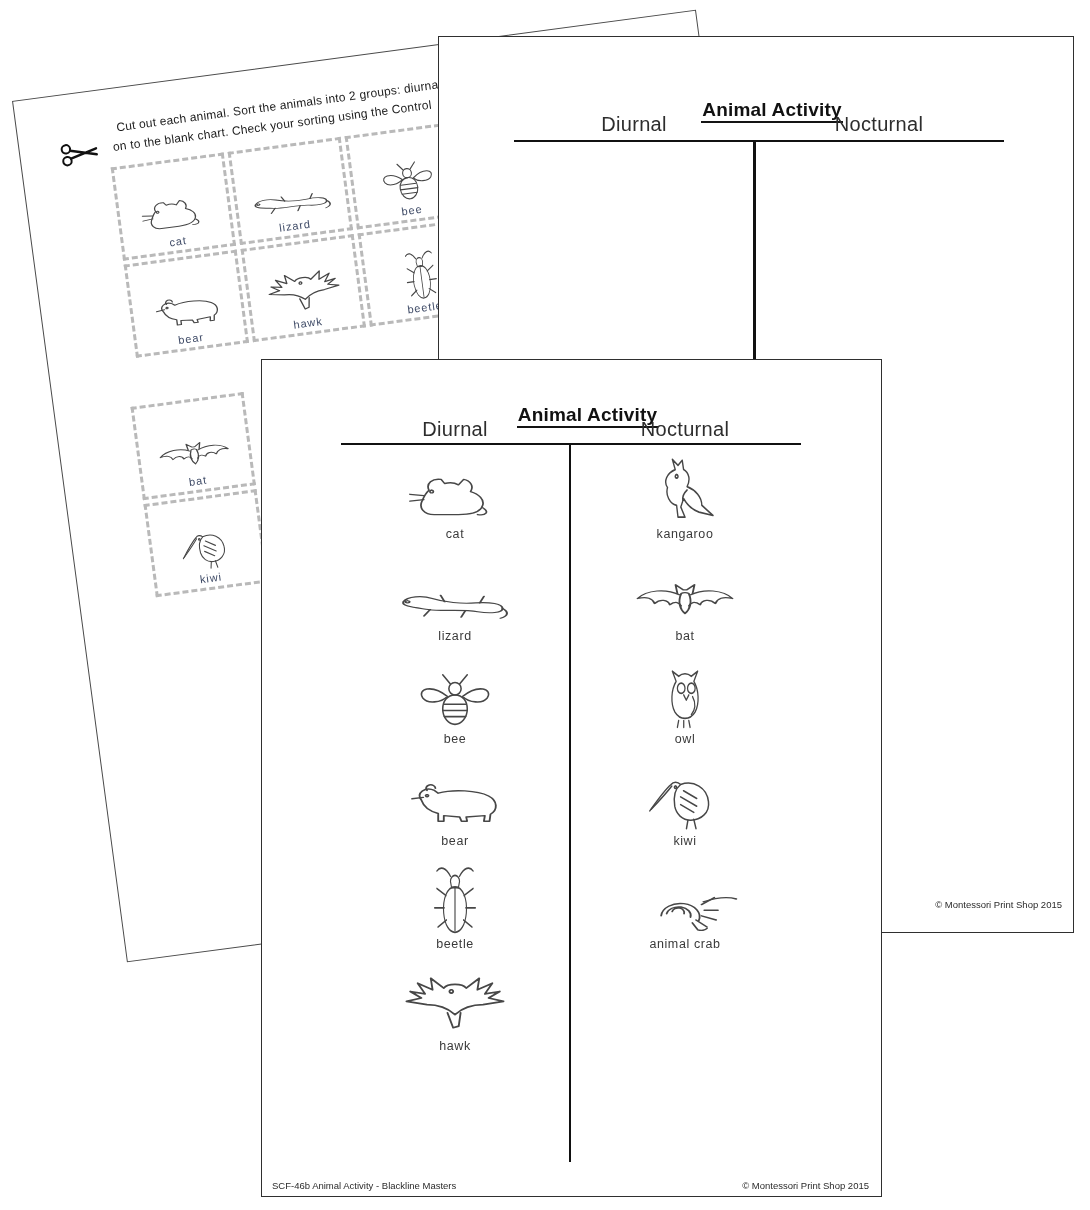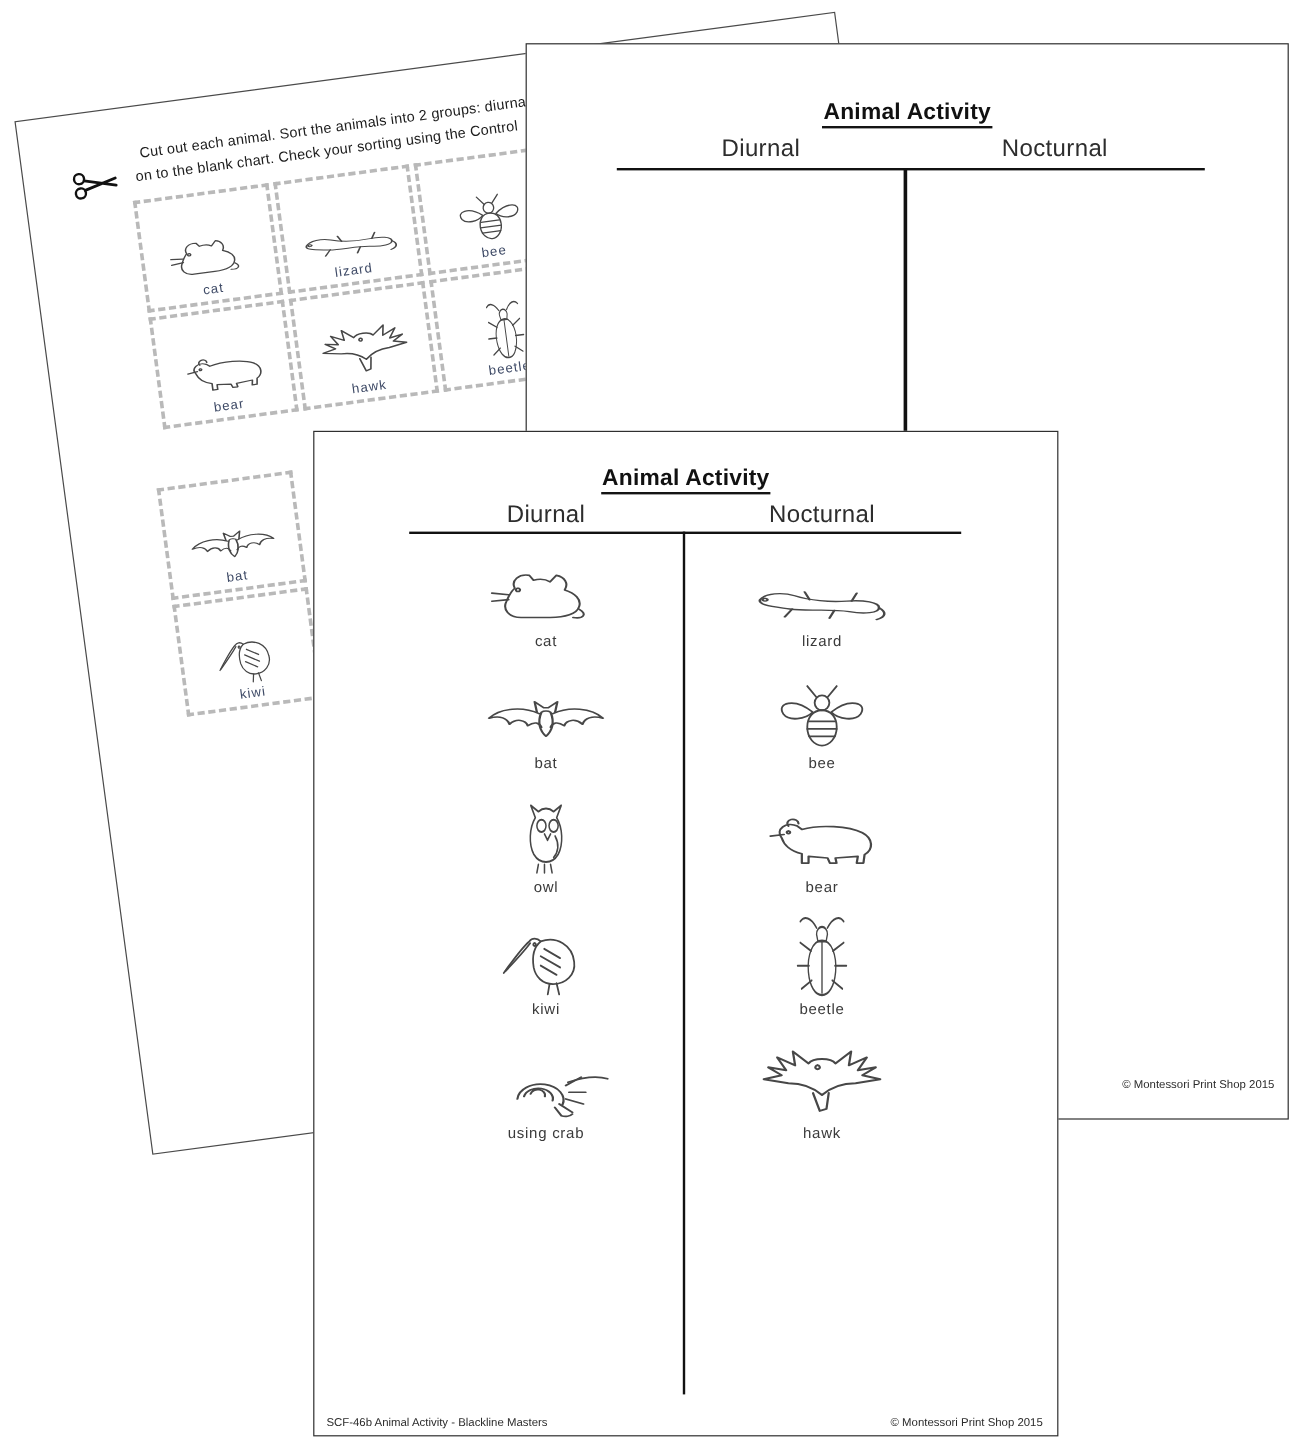--- a/index.html
+++ b/index.html
@@ -20,21 +20,21 @@
   #cards-group2{left:76px;top:318px;grid-template-columns:114px;grid-auto-rows:94px;}
   .cut-card{border:3px dashed #b9b9b9;display:flex;flex-direction:column;align-items:center;
             justify-content:flex-end;padding-bottom:3px;box-sizing:border-box;background:#fff;}
   .card-label{font-size:11px;color:#3e4a66;letter-spacing:.9px;margin-top:2px;}
 
   
   .blank-page{left:438px;top:36px;width:636px;height:897px;border:1px solid #2f2f2f;z-index:2;}
   
   .front-page{left:261px;top:359px;width:621px;height:838px;border:1px solid #2f2f2f;z-index:3;}
 
-  .page-title{position:absolute;left:0;width:100%;text-align:center;margin:0;
+  .page-title{position:absolute;left:0;width:100%;text-align:center;margin:16px;
               font-size:19px;font-weight:bold;color:#111;letter-spacing:.2px;}
   .page-title span{border-bottom:2px solid #141414;padding:0 1px 1px 1px;}
   .blank-page .page-title{top:46px;}
   .front-page .page-title{top:28px;}
   .col-head{position:absolute;transform:translateX(-50%);font-size:20px;color:#2d2d2d;letter-spacing:.3px;}
   .hline,.vline{position:absolute;background:#111;}
   .blank-page .hline{left:75px;top:103px;width:490px;height:2px;}
   .blank-page .vline{left:314px;top:103px;width:2.5px;height:727px;}
   .front-page .hline{left:79px;top:83px;width:460px;height:2px;}
   .front-page .vline{left:306.5px;top:83px;width:2.5px;height:719px;}
@@ -165,20 +165,28 @@
     <div class="chart-grid" id="control-grid">
         <div class="cell">
           <svg viewBox="0 0 120 80" width="104" height="54" preserveAspectRatio="none">
             <path d="M30,30 C26,20 34,12 44,14 L48,20 C54,18 60,19 64,22 L70,14 C78,16 82,24 78,32 C88,36 94,44 92,52 C90,62 78,66 64,66 L36,66 C24,66 18,56 22,46 C24,40 26,34 30,30 Z" fill="none" stroke="#474747" stroke-width="2" stroke-linecap="round" stroke-linejoin="round"></path>
             <path d="M24,38 L8,36 M24,44 L8,46 M33,30 a2,2 0 1,0 0.1,0" fill="none" stroke="#474747" stroke-width="2" stroke-linecap="round" stroke-linejoin="round"></path>
             <path d="M92,56 C100,62 96,68 86,66" fill="none" stroke="#474747" stroke-width="2" stroke-linecap="round" stroke-linejoin="round"></path>
           </svg>
           <span class="animal-label">cat</span>
         </div>
         <div class="cell">
+          <svg viewBox="0 0 120 80" width="84" height="68" preserveAspectRatio="none">
+            <path d="M46,16 L42,4 L50,11 L56,5 L58,16 C66,20 68,28 63,36 C75,40 84,48 84,58 L100,70 L80,66 C70,63 62,56 58,50 L54,60 L60,72 L50,72 L48,58 C38,56 32,46 35,37 C29,30 34,20 46,16 Z" fill="none" stroke="#474747" stroke-width="2" stroke-linecap="round" stroke-linejoin="round"></path>
+            <path d="M48,22 a2,2 0 1,0 0.1,0" fill="none" stroke="#474747" stroke-width="2" stroke-linecap="round" stroke-linejoin="round"></path>
+            <path d="M63,40 C58,44 56,48 57,52" fill="none" stroke="#474747" stroke-width="2" stroke-linecap="round" stroke-linejoin="round"></path>
+          </svg>
+          <span class="animal-label">kangaroo</span>
+        </div>
+        <div class="cell">
           <svg viewBox="0 0 120 80" width="124" height="44" preserveAspectRatio="none">
             <path d="M10,36 C14,26 28,24 38,30 C50,37 66,40 80,38 C94,36 106,40 106,48 C106,56 94,58 82,54 C66,49 48,54 34,50 C20,46 8,44 10,36 Z" fill="none" stroke="#474747" stroke-width="2" stroke-linecap="round" stroke-linejoin="round"></path>
             <path d="M36,50 L30,62 M50,36 L46,24 M70,52 L66,64 M84,38 L88,26 M14,34 a2,2 0 1,0 0.1,0" fill="none" stroke="#474747" stroke-width="2" stroke-linecap="round" stroke-linejoin="round"></path>
             <path d="M106,48 C112,54 112,62 104,66" fill="none" stroke="#474747" stroke-width="2" stroke-linecap="round" stroke-linejoin="round"></path>
           </svg>
           <span class="animal-label">lizard</span>
         </div>
         <div class="cell">
           <svg viewBox="0 0 120 80" width="114" height="50" preserveAspectRatio="none">
             <path d="M52,28 L50,14 L58,22 L62,22 L70,14 L68,28" fill="none" stroke="#474747" stroke-width="2" stroke-linecap="round" stroke-linejoin="round"></path>
@@ -238,21 +246,21 @@
           <span class="animal-label">beetle</span>
         </div>
         <div class="cell">
           <svg viewBox="0 0 120 80" width="110" height="56" preserveAspectRatio="none">
             <path d="M34,54 a21,19 0 1,1 41,7" fill="none" stroke="#474747" stroke-width="2" stroke-linecap="round" stroke-linejoin="round"></path>
             <path d="M40,51 a13,12 0 1,1 26,5 M46,48 a6,6 0 1,1 13,3" fill="none" stroke="#474747" stroke-width="2" stroke-linecap="round" stroke-linejoin="round"></path>
             <path d="M72,60 L84,70 M78,54 L94,60 M81,46 L96,46 M78,38 L92,28" fill="none" stroke="#474747" stroke-width="2" stroke-linecap="round" stroke-linejoin="round"></path>
             <path d="M68,64 L74,74 a7,5 0 0,0 10,-2" fill="none" stroke="#474747" stroke-width="2" stroke-linecap="round" stroke-linejoin="round"></path>
             <path d="M80,34 C94,28 106,26 116,30" fill="none" stroke="#474747" stroke-width="2" stroke-linecap="round" stroke-linejoin="round"></path>
           </svg>
-          <span class="animal-label">using crab</span>
+          <span class="animal-label">animal crab</span>
         </div>
         <div class="cell">
           <svg viewBox="0 0 120 80" width="112" height="66" preserveAspectRatio="none">
             <path d="M60,54 C52,46 42,42 30,42 L8,38 L24,34 L12,26 L28,29 L20,16 L36,24 L34,10 L48,22 C52,16 68,16 72,22 L86,10 L84,24 L100,16 L92,29 L108,26 L96,34 L112,38 L90,42 C78,42 68,46 60,54 Z" fill="none" stroke="#474747" stroke-width="2" stroke-linecap="round" stroke-linejoin="round"></path>
             <path d="M52,52 L58,70 L64,68 L66,52" fill="none" stroke="#474747" stroke-width="2" stroke-linecap="round" stroke-linejoin="round"></path>
             <path d="M56,24 a2,2 0 1,0 0.1,0" fill="none" stroke="#474747" stroke-width="2" stroke-linecap="round" stroke-linejoin="round"></path>
           </svg>
           <span class="animal-label">hawk</span>
         </div>
       </div>

